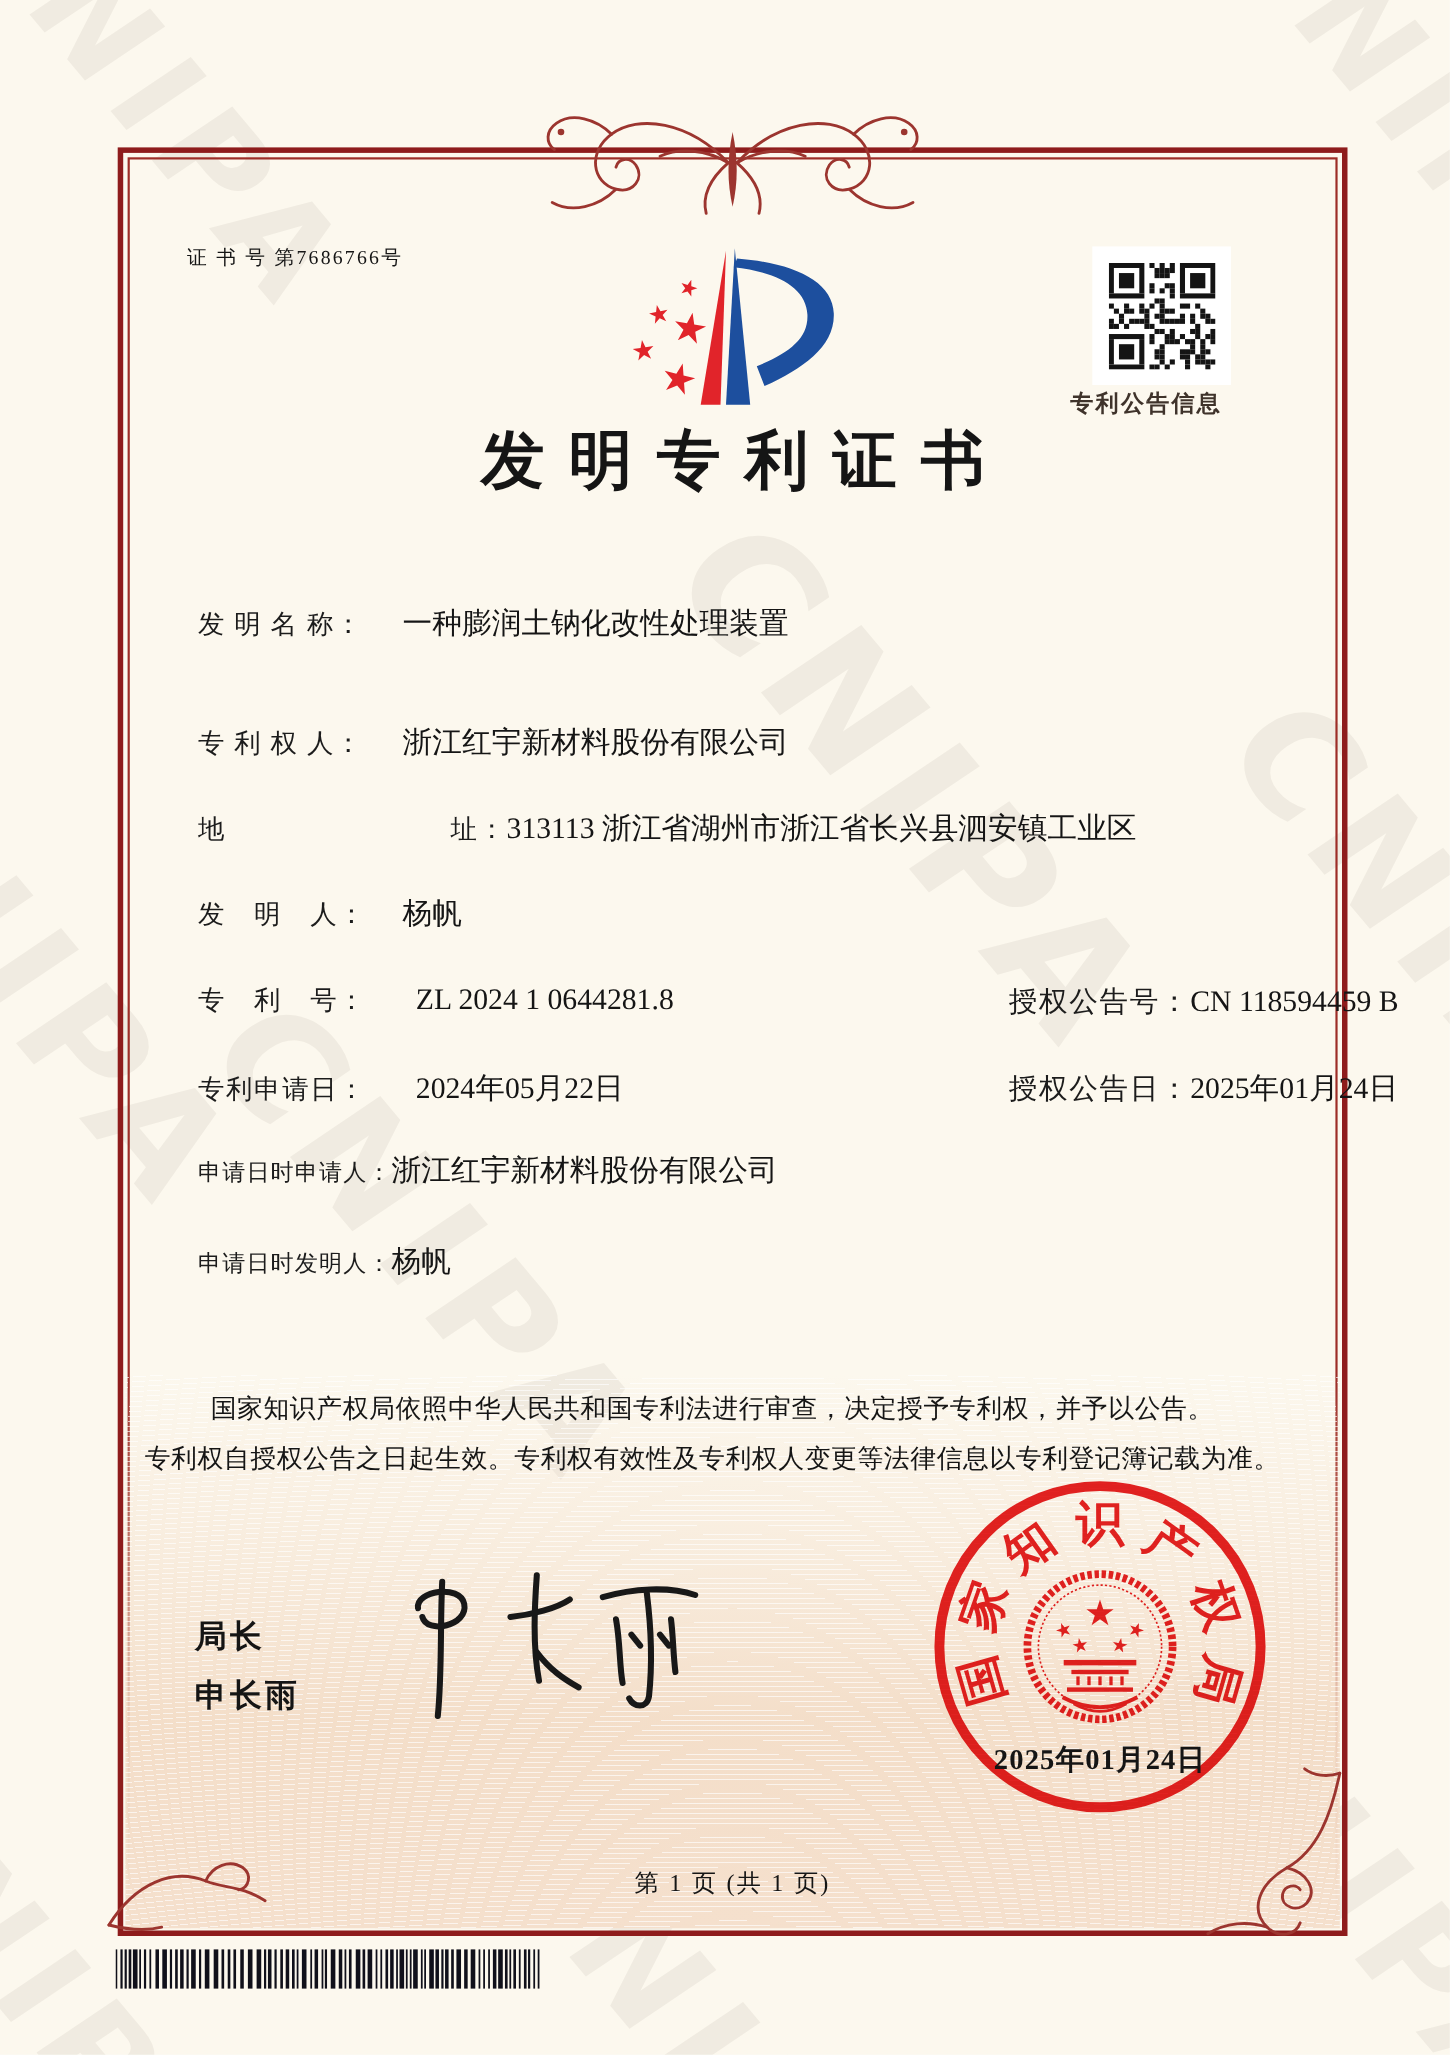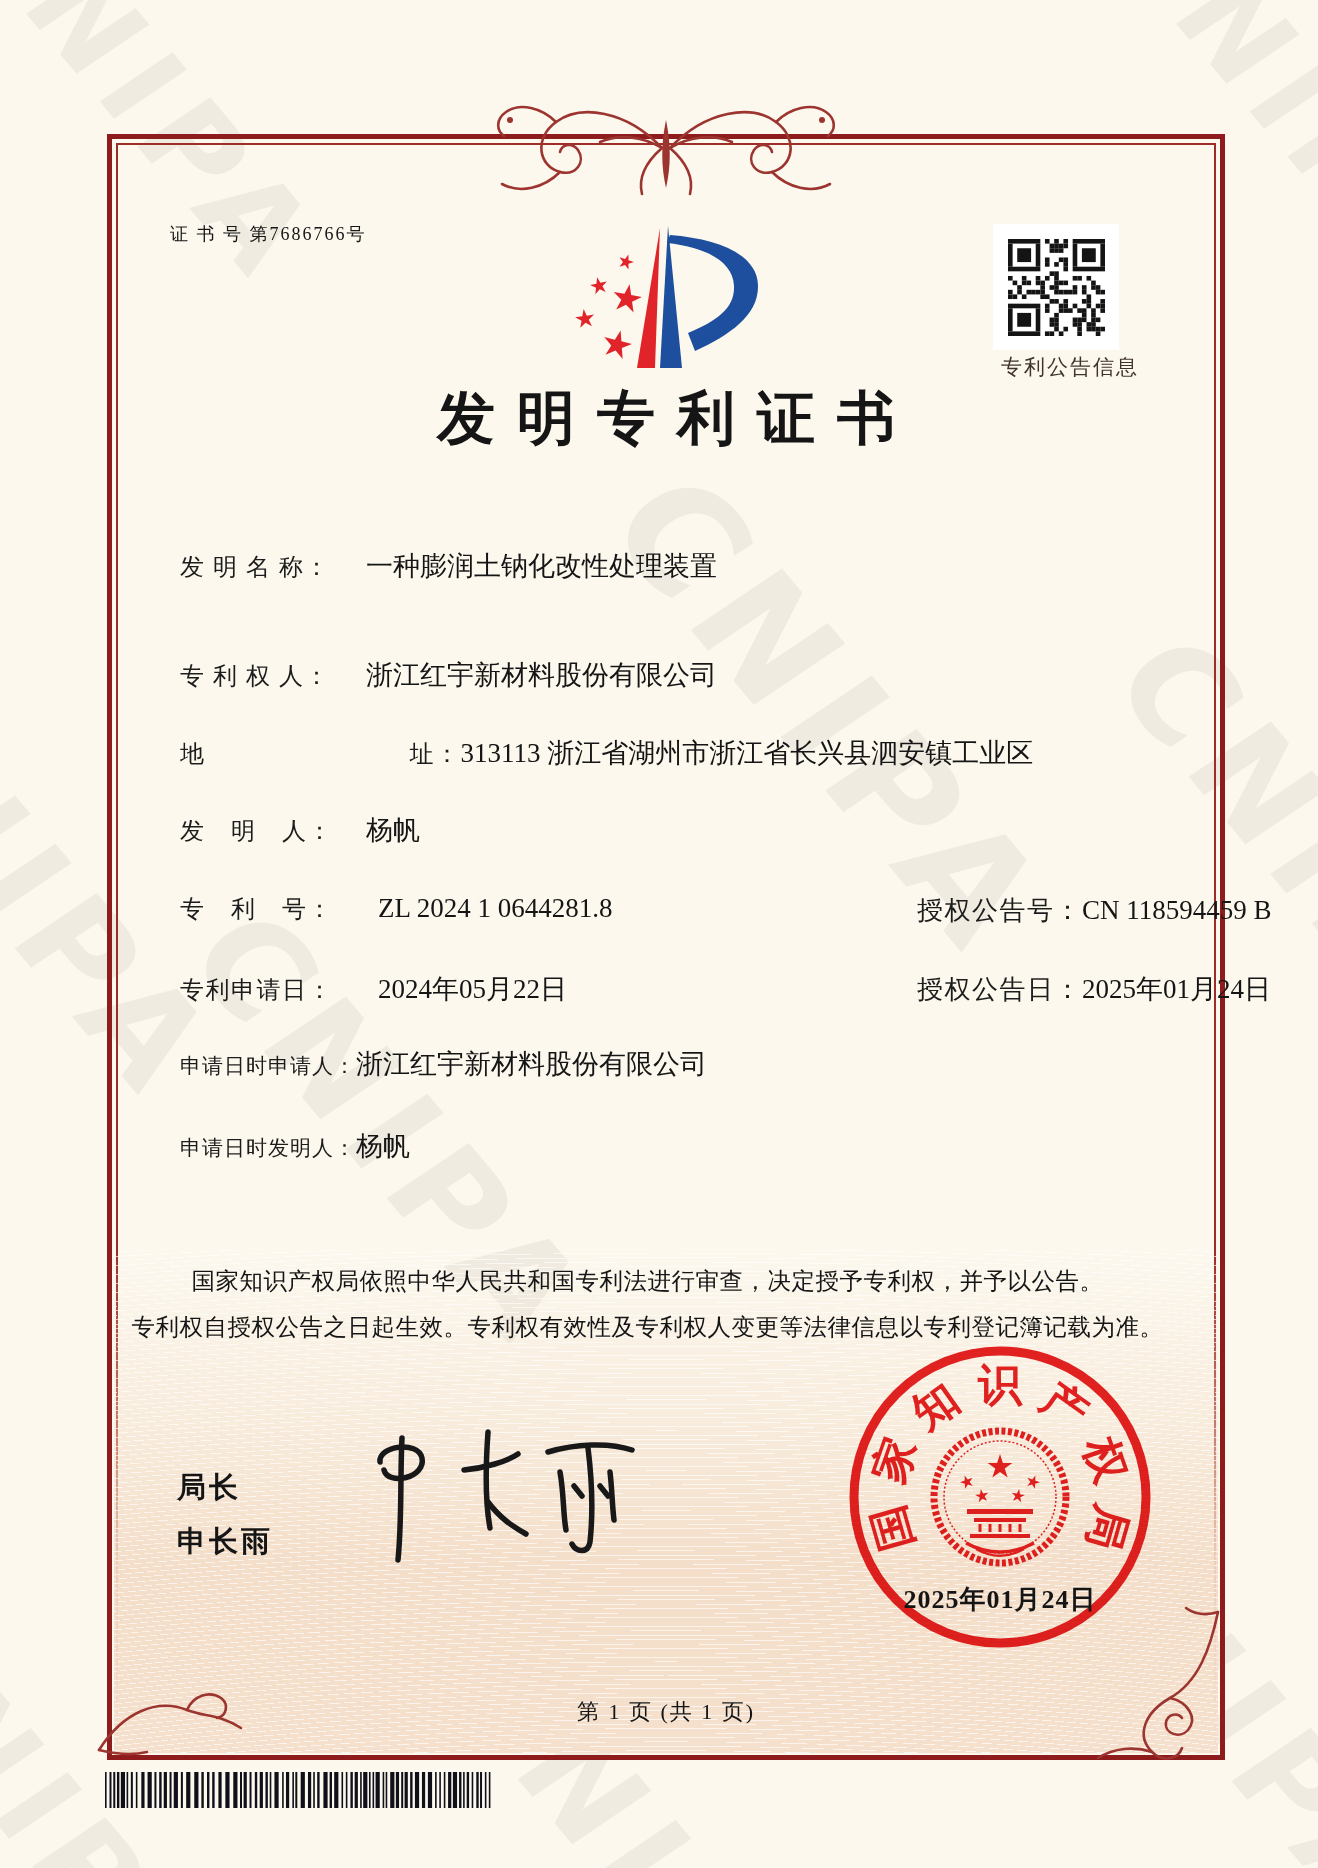--- a/index.html
+++ b/index.html
@@ -42,22 +42,22 @@
 
   
   .cert-number{left:170px;top:222px;font-size:18px;letter-spacing:2px;z-index:3;}
   .logo{left:545px;top:213px;z-index:3;}
   .title{
     left:107px;top:380px;width:1118px;text-align:center;z-index:3;
     font-size:58px;font-weight:700;letter-spacing:22px;text-indent:22px;
   }
   .qr-box{left:993px;top:224px;width:126px;height:126px;background:#fff;z-index:3;
     display:flex;align-items:center;justify-content:center;}
-  .qr-label{left:973px;top:353px;width:166px;text-align:right;font-size:21px;
-    letter-spacing:2px;color:#3f332b;z-index:3;}
+  .qr-label{left:973px;top:353px;width:166px;text-align:left;font-size:21px;
+    letter-spacing:2px;color:#3f332b;z-index:3;font-weight:bold;}
 
   
   .row{position:absolute;left:180px;white-space:nowrap;z-index:3;font-size:27px;}
   .lbl{font-size:24px;letter-spacing:1.5px;display:inline-block;color:#1c1c1c;}
   .lbl.w186{min-width:186px;}
   .lbl.w198{min-width:198px;}
   .lbl.small{font-size:21px;letter-spacing:1px;}
   .val{font-size:27px;margin-top:42px;}
   .rcol{position:absolute;left:737px;top:0;white-space:nowrap;}
   .rcol .lbl{font-size:26px;min-width:0;}

